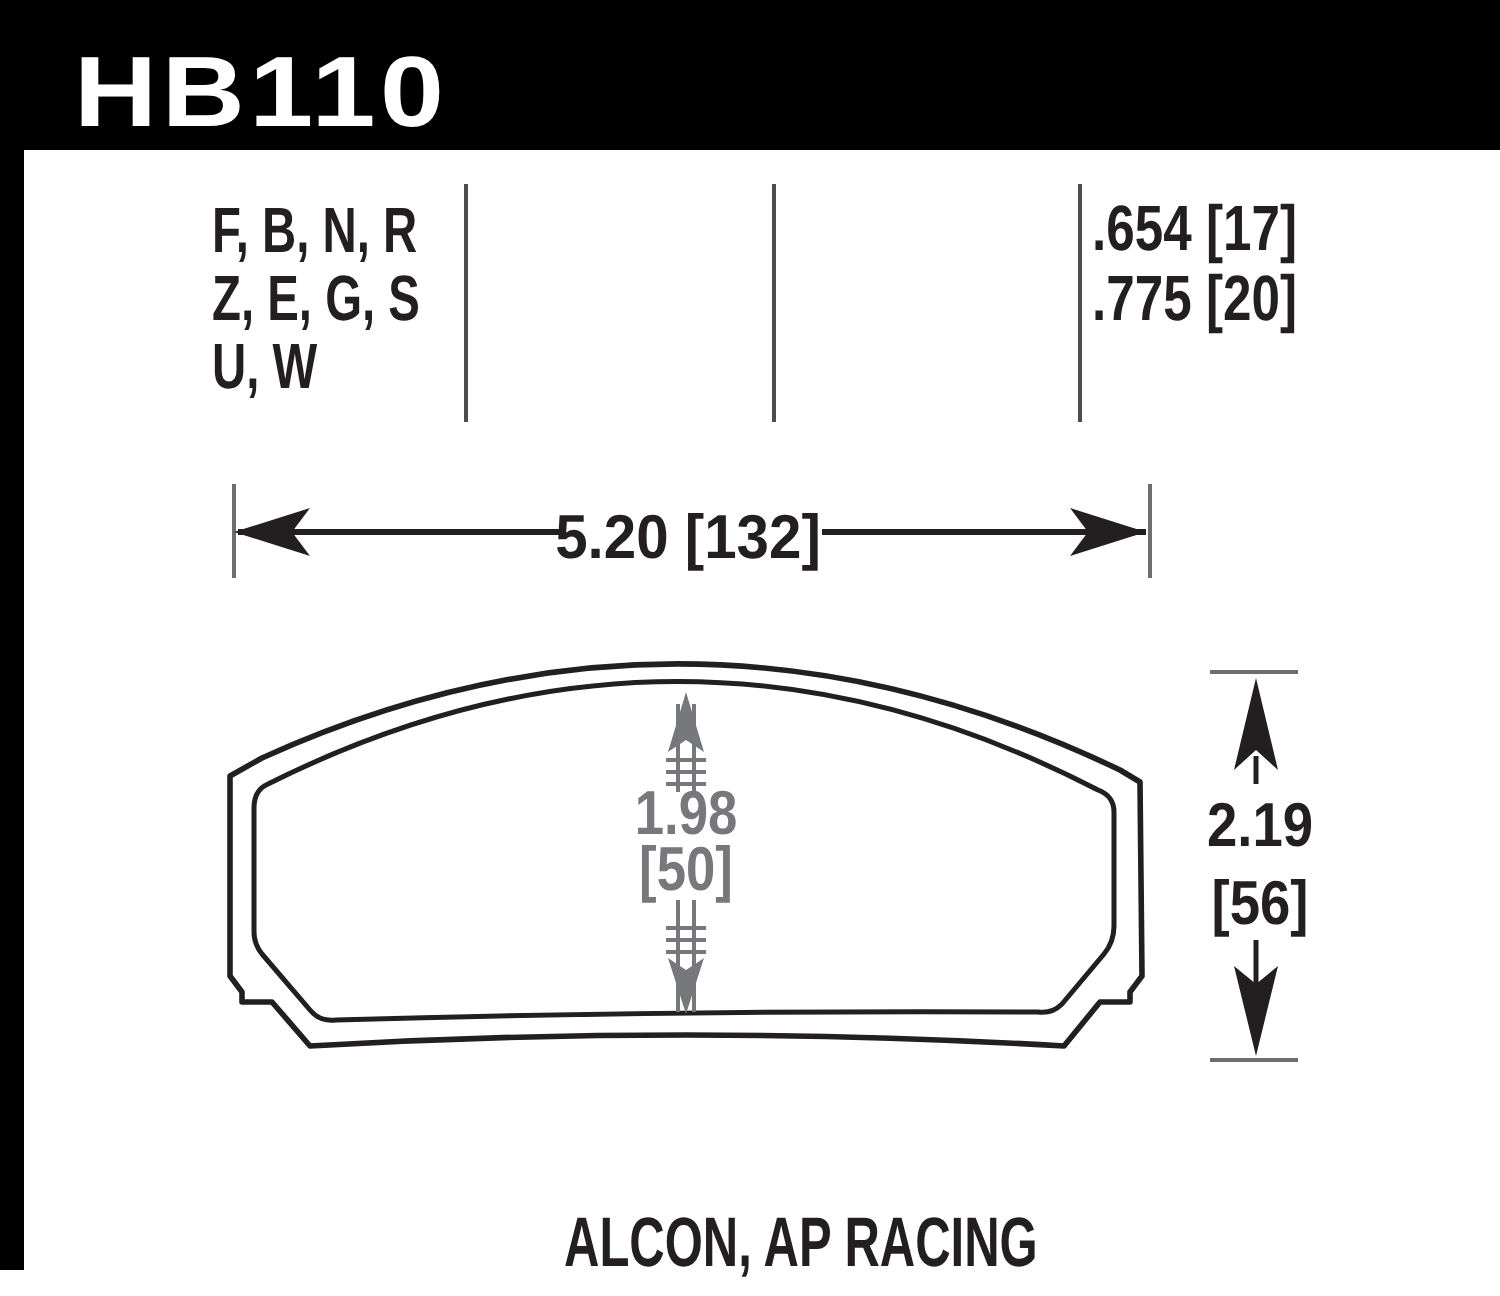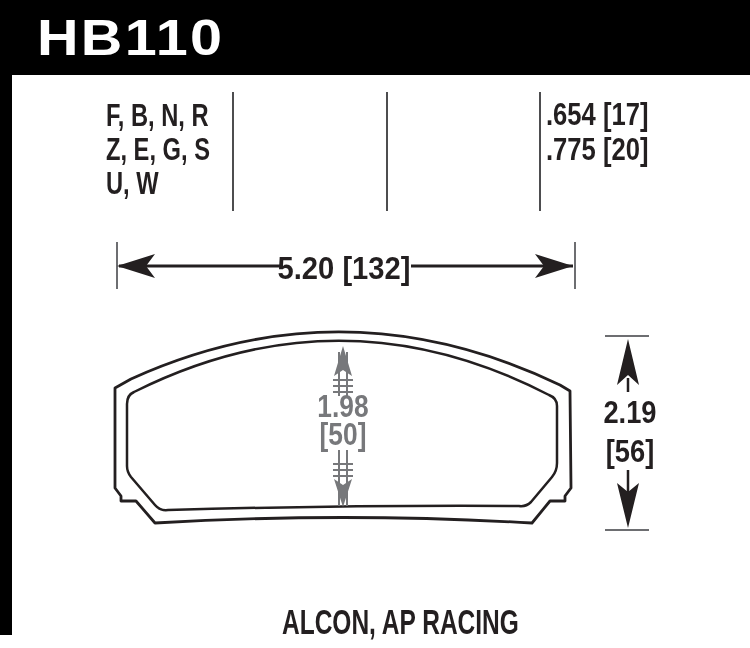--- a/index.html
+++ b/index.html
@@ -8,21 +8,21 @@
     width:750px;height:648px;
     background:#ffffff;
     overflow:hidden;
     font-family:"Liberation Sans", sans-serif;
     color:#231f20;
   }
   
   .top-band{
     position:absolute;left:0;top:0;width:750px;height:75px;
     background:#000000;
-    display:flex;align-items:center;
+    display:flex;align-items:flex-end;
   }
   .part-number{
     color:#ffffff;
     font-size:50px;font-weight:bold;
     letter-spacing:2px;
     margin-left:37px;
     transform:scaleX(1.15);
     transform-origin:left center;
     white-space:nowrap;
   }

